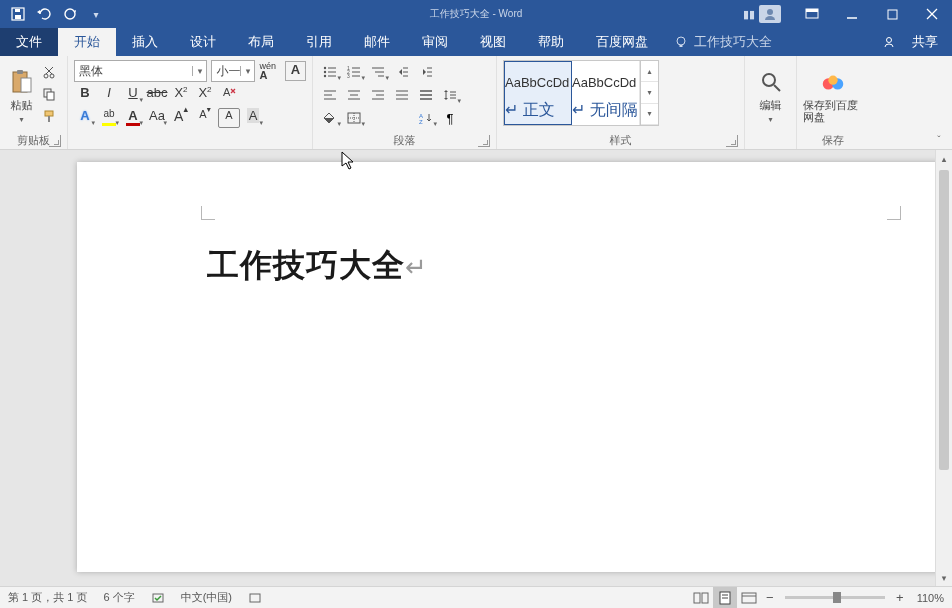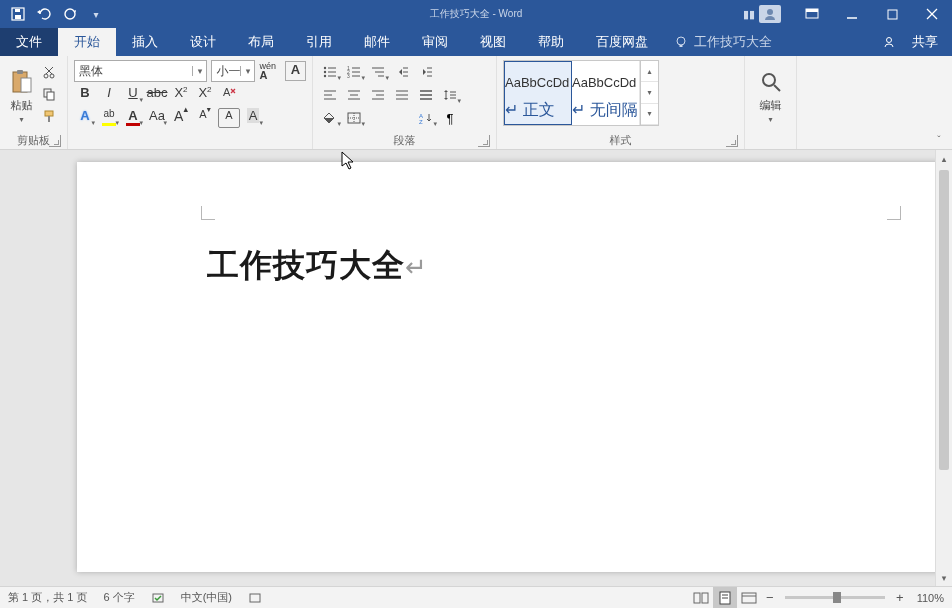--- a/index.html
+++ b/index.html
@@ -443,20 +443,37 @@
               <line x1="15" y1="15" x2="21" y2="21" stroke="#555" stroke-width="2"></line>
             </svg>
           </div>
         <span>编辑</span>
         <span class="dd">▾</span>
       </div>
     </div>
     <div class="glabel"></div>
   </div>
 
+  <div class="group" style="width:72px;border-right:none">
+    <div class="gbody">
+      <div class="bigbtn" style="width:64px">
+        <div class="ico">
+            <svg width="30" height="22" viewBox="0 0 30 22">
+              <circle cx="10" cy="12" r="6" fill="#ff5a5a"></circle>
+              <circle cx="20" cy="12" r="6" fill="#4aa3ff"></circle>
+              <circle cx="15" cy="8" r="5" fill="#ffb84a"></circle>
+            </svg>
+          </div>
+        <span style="line-height:12px">保存到百度网盘</span>
+      </div>
+    </div>
+    <div class="glabel">
+        <span>保存</span>
+      </div>
+  </div>
 
   <div class="collapse">ˇ</div>
 </div>
 
 <div class="workspace">
   <div class="page">
     <div class="margin-tl"></div>
     <div class="margin-tr"></div>
     <div class="content">
       <span>工作技巧大全</span><span class="ret">↵</span>

